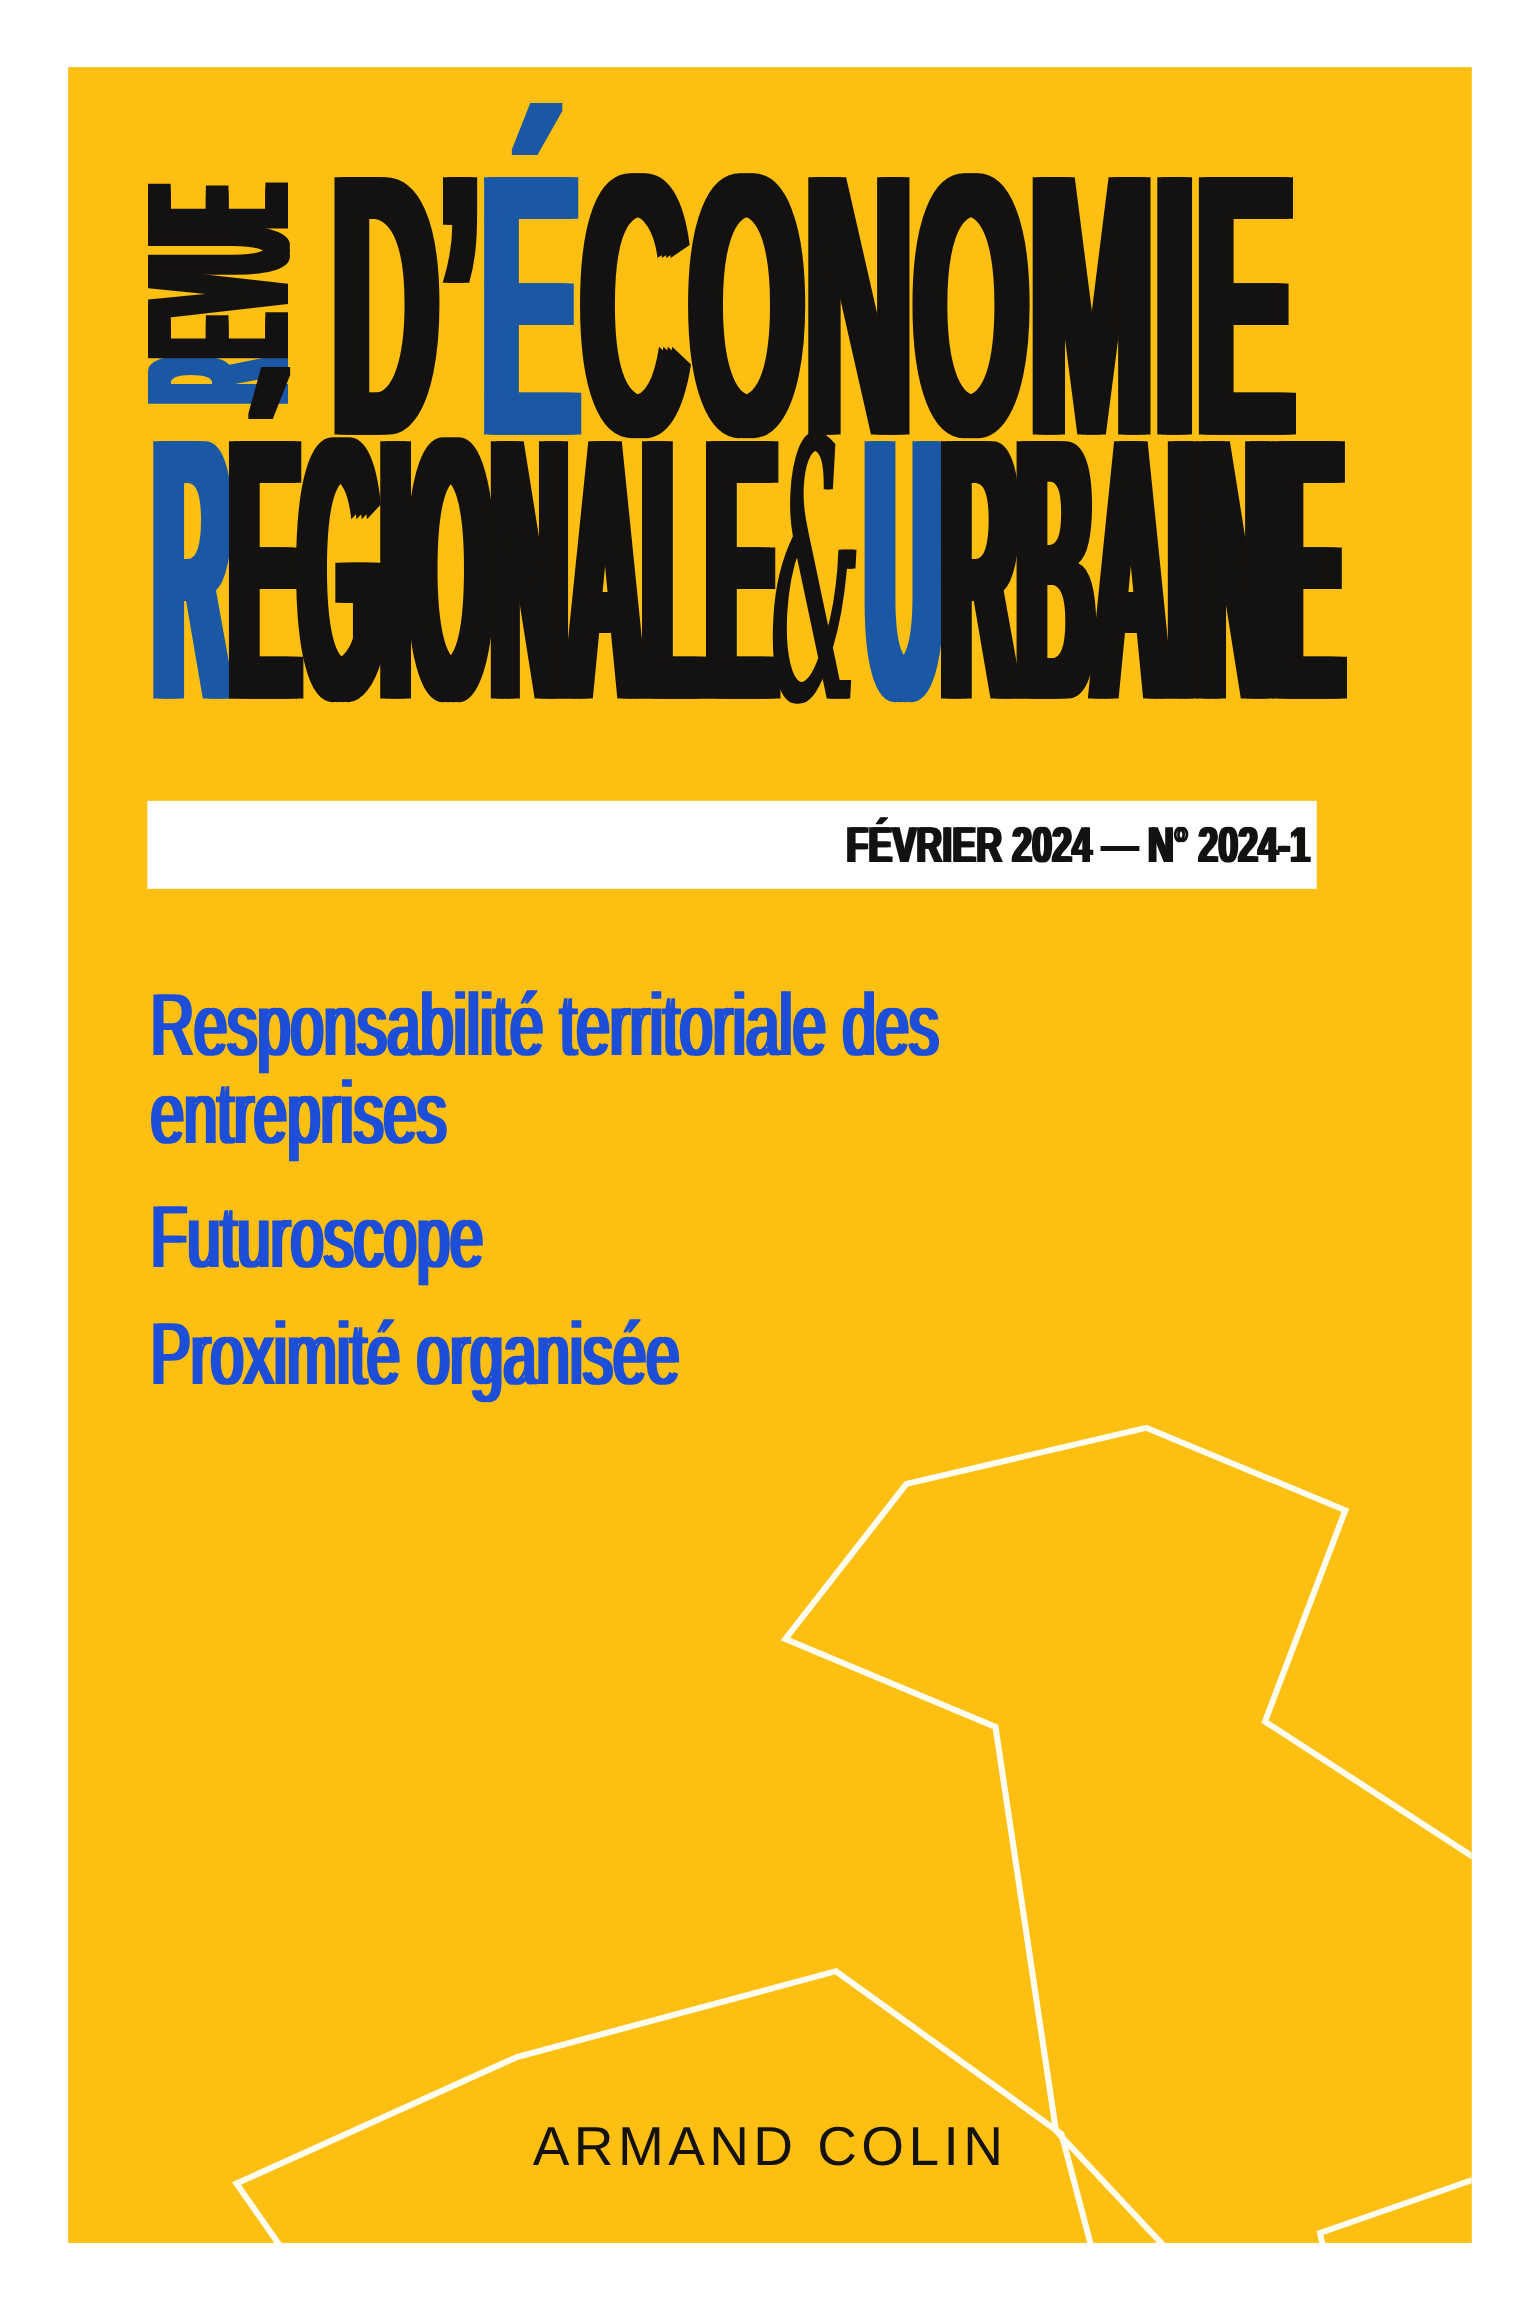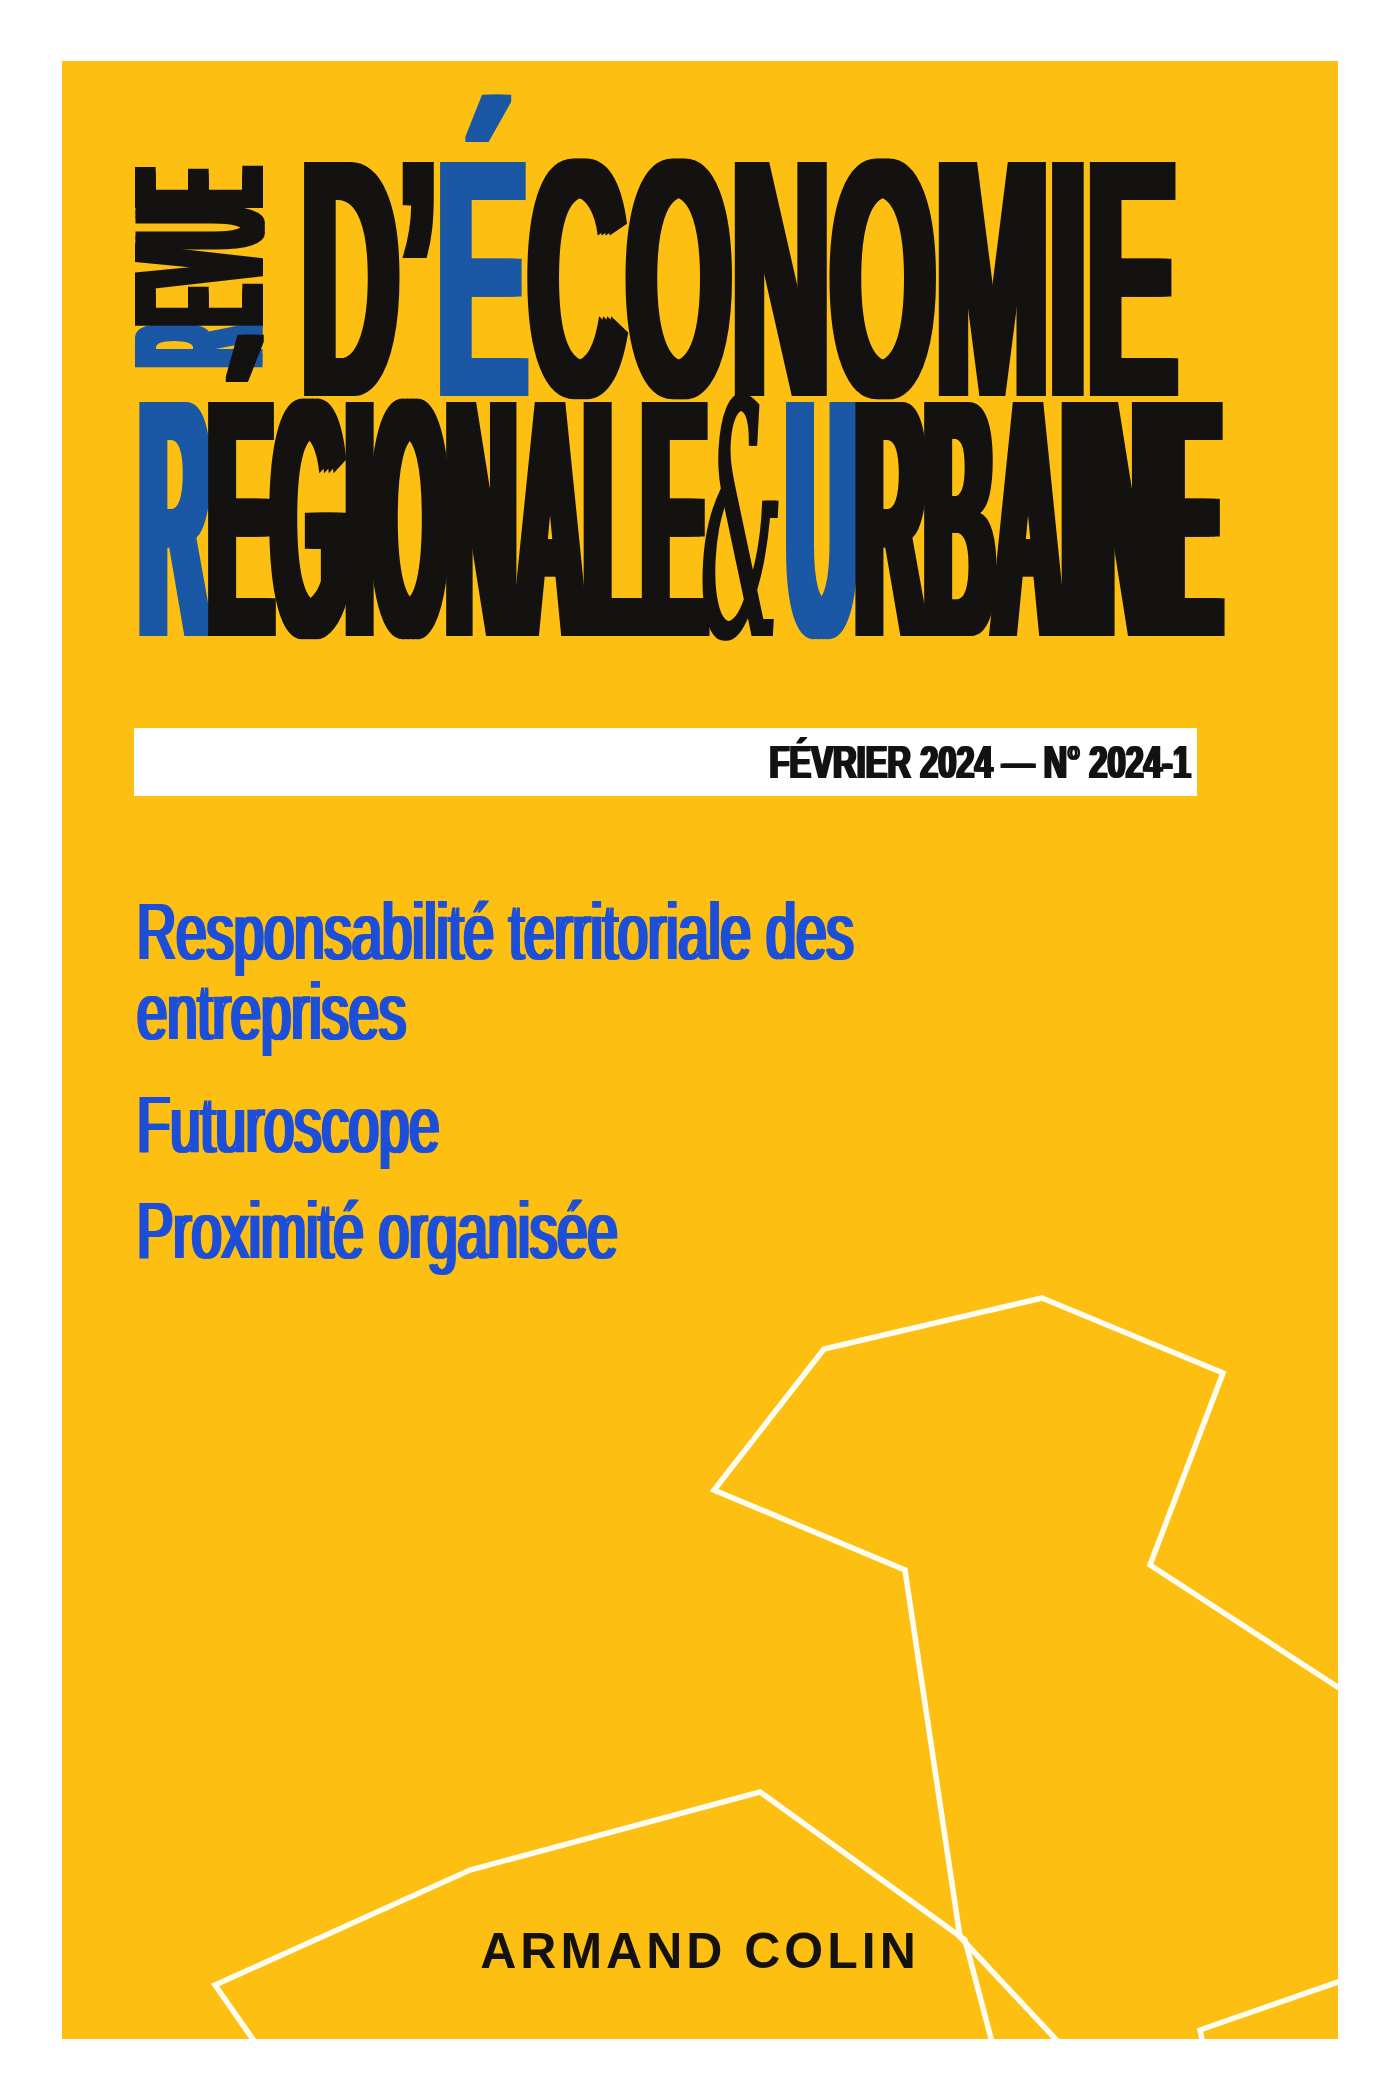--- a/index.html
+++ b/index.html
@@ -19,37 +19,37 @@
   .blue{color:#1A58A6;}
   .amp{font-family:"DejaVu Serif",serif;font-style:italic;font-weight:normal;
        font-size:0.96em;text-shadow:6px 0 currentColor,12px 0 currentColor;}
   
   #revue{position:absolute;left:70px;top:114px;width:135px;height:196px;}
   #revue .rot{position:absolute;left:0;top:196px;transform-origin:0 0;
               transform:rotate(-90deg) scaleX(0.31);white-space:nowrap;
               font-size:185px;font-weight:bold;line-height:135px;color:#141210;
               text-shadow:16px 0 currentColor,32px 0 currentColor;}
   
-  #banner{position:absolute;left:72px;top:667px;width:1063px;height:68px;
+  #banner{position:absolute;left:72px;top:667px;width:1063px;height:80px;
           background:#ffffff;display:flex;align-items:center;justify-content:flex-end;}
   #banner .btxt{font-weight:bold;font-size:46px;color:#141210;white-space:nowrap;
                 transform:scaleX(0.71);transform-origin:100% 50%;padding-right:10px;
                 text-shadow:4px 0 currentColor;}
   
   #topics{position:absolute;left:73px;top:831px;color:#1d4ed8;}
   .topic-entry{margin:0;}
   .topic-line{height:80px;line-height:80px;font-size:80px;white-space:nowrap;}
   .topic-line span{display:inline-block;transform:scaleX(0.68);transform-origin:0 50%;
                    text-shadow:6px 0 currentColor;}
   
   #hexes{position:absolute;left:0;top:0;}
   #hexes polygon{fill:none;stroke:#FFFDF0;stroke-width:5.5;stroke-miterlimit:4;}
   
   #publisher{position:absolute;left:0;right:0;top:1861px;text-align:center;
-             font-size:50px;font-weight:bold;letter-spacing:4px;color:#141210;}
+             font-size:50px;font-weight:normal;letter-spacing:4px;color:#141210;}
 </style>
 </head>
 <body>
 
 <div id="cover">
 
   <svg id="hexes" width="1276" height="1978" viewBox="62 61 1276 1978">
     <polygon points="1042,1298 1223,1373 1150,1565 1450,1760 1300,2300 960,1937 905,1570 714,1490 824,1349"></polygon>
     <polygon points="1200,2030 1430,1950 1640,2090 1500,2320 1250,2260"></polygon>
     <polygon points="215,1985 470,1870 760,1792 965,1940 1010,2110 400,2250"></polygon>

